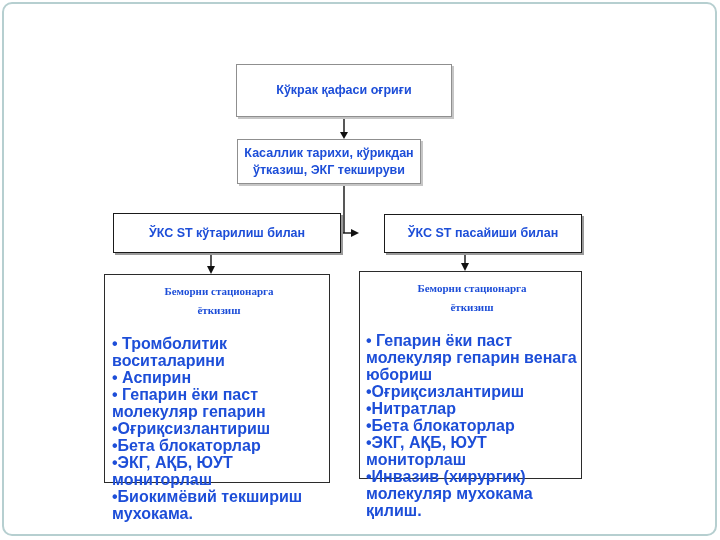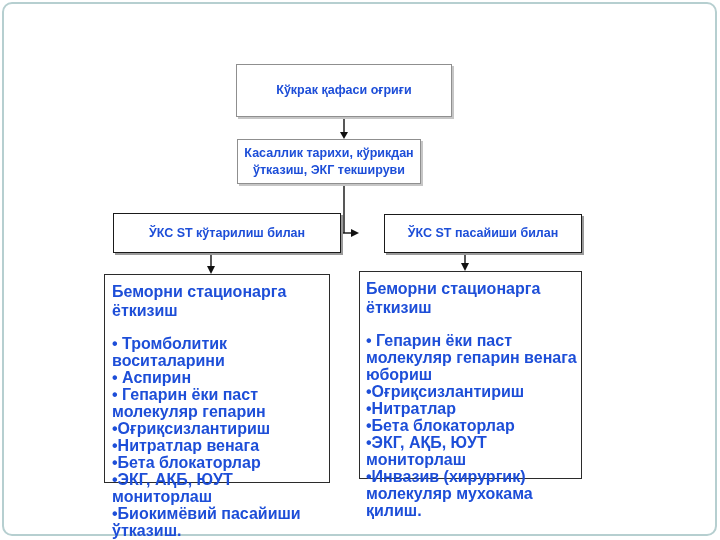--- a/index.html
+++ b/index.html
@@ -54,24 +54,25 @@
   #box-history-exam { left: 237px; top: 139px; width: 184px; height: 45px; }
   #box-st-elevation  { left: 113px; top: 213px; width: 228px; height: 40px; }
   #box-st-depression { left: 360px; top: 214px; width: 198px; height: 39px; margin-left: 24px; }
   .plan-box {
     border: 1px solid #2b2b2b;
     text-align: left;
   }
   #box-st-elevation-plan  { left: 104px; top: 274px; width: 226px; height: 209px; padding: 7px 3px 0 7px; }
   #box-st-depression-plan { left: 359px; top: 271px; width: 223px; height: 208px; padding: 7px 3px 0 6px; }
   .plan-title {
-    font-size: 16px;
+    font-size: 11px;
     line-height: 19px;
-    text-align: left;
+    text-align: center;
     white-space: pre-line;
+    font-family: Liberation Serif, serif;
   }
   .plan-items {
     margin-top: 15px;
     font-size: 16px;
     line-height: 17px;
   }
   .plan-item { }
 </style>
 </head>
 <body>
@@ -116,24 +117,23 @@
 <div id="box-st-depression" class="box node node-dark">ЎКС ST пасайиши билан</div>
 
 <div id="box-st-elevation-plan" class="box plan-box">
   <div class="plan-title">Беморни стационарга
 ёткизиш</div>
   <div class="plan-items">
       <div class="plan-item">• Тромболитик воситаларини</div>
       <div class="plan-item">• Аспирин</div>
       <div class="plan-item">• Гепарин ёки паст молекуляр гепарин</div>
       <div class="plan-item">•Оғриқсизлантириш</div>
-      <div class="plan-item">•Нитратлар венага</div>
       <div class="plan-item">•Бета блокаторлар</div>
       <div class="plan-item">•ЭКГ, АҚБ, ЮУТ мониторлаш</div>
-      <div class="plan-item">•Биокимёвий пасайиши ўтказиш.</div>
+      <div class="plan-item">•Биокимёвий текшириш мухокама.</div>
     </div>
 </div>
 
 <div id="box-st-depression-plan" class="box plan-box">
   <div class="plan-title">Беморни стационарга
 ёткизиш</div>
   <div class="plan-items">
       <div class="plan-item">• Гепарин ёки паст молекуляр гепарин венага юбориш</div>
       <div class="plan-item">•Оғриқсизлантириш</div>
       <div class="plan-item">•Нитратлар</div>

